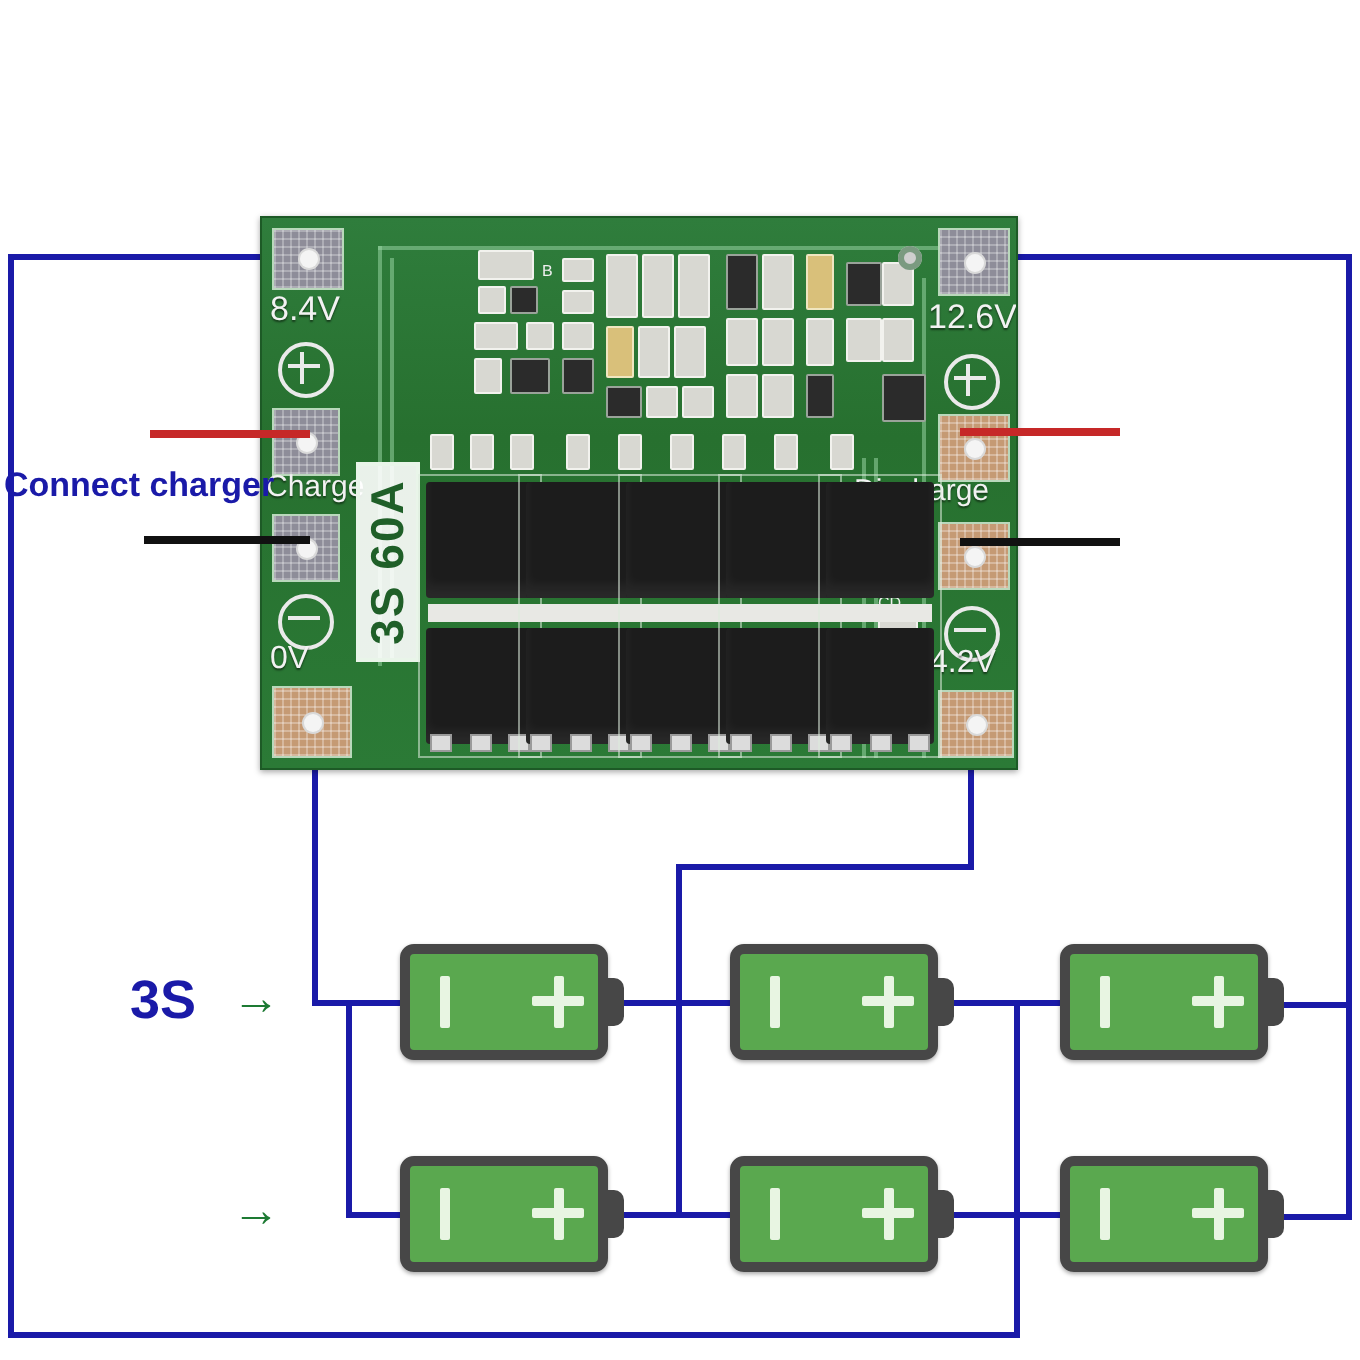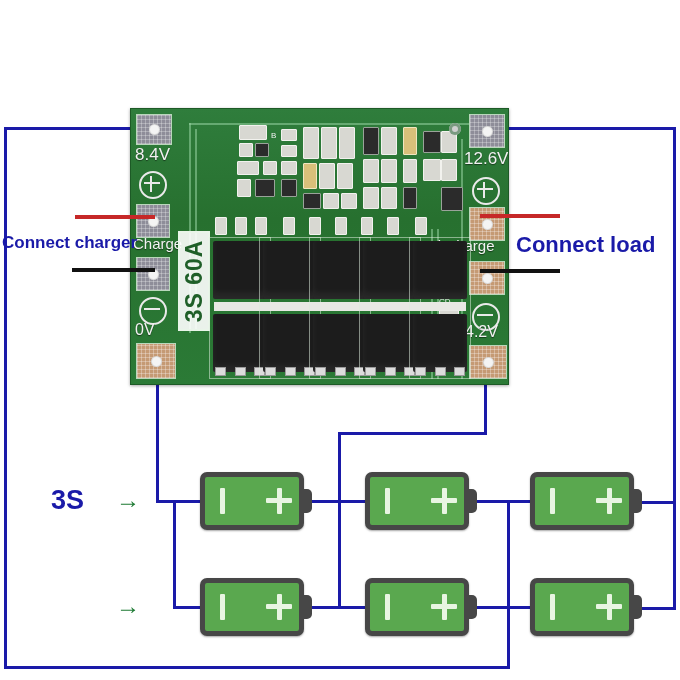--- a/index.html
+++ b/index.html
@@ -270,23 +270,22 @@
     <div class="smd" style="left:256px;top:108px;width:10px;height:16px;"></div>
     <div class="smd" style="left:284px;top:108px;width:10px;height:16px;"></div>
   </div>
 
   <div class="redline" style="left:75px;top:215px;width:80px;"></div>
   <div class="blackline" style="left:72px;top:268px;width:83px;"></div>
   <div class="redline" style="left:480px;top:214px;width:80px;"></div>
   <div class="blackline" style="left:480px;top:269px;width:80px;"></div>
 
   <div class="bluelabel" style="left:2px;top:233px;font-size:17px;">Connect charger</div>
-  <div class="bluelabel" style="left:516px;top:232px;font-size:22px;">Connect load</div>
-
-  <div class="bluelabel" style="left:51px;top:485px;font-size:27px;">3S</div>
+
+  <div class="bluelabel" style="left:65px;top:485px;font-size:27px;">3S</div>
   <div class="grnarrow" style="left:116px;top:486px;font-size:24px;">→</div>
 
   <div class="grnarrow" style="left:116px;top:592px;font-size:24px;">→</div>
 
   <div class="bat" style="left:200px;top:472px;">
     <div class="body"></div>
     <div class="nub"></div>
     <div class="minus"></div>
     <div class="plus"></div>
   </div>

